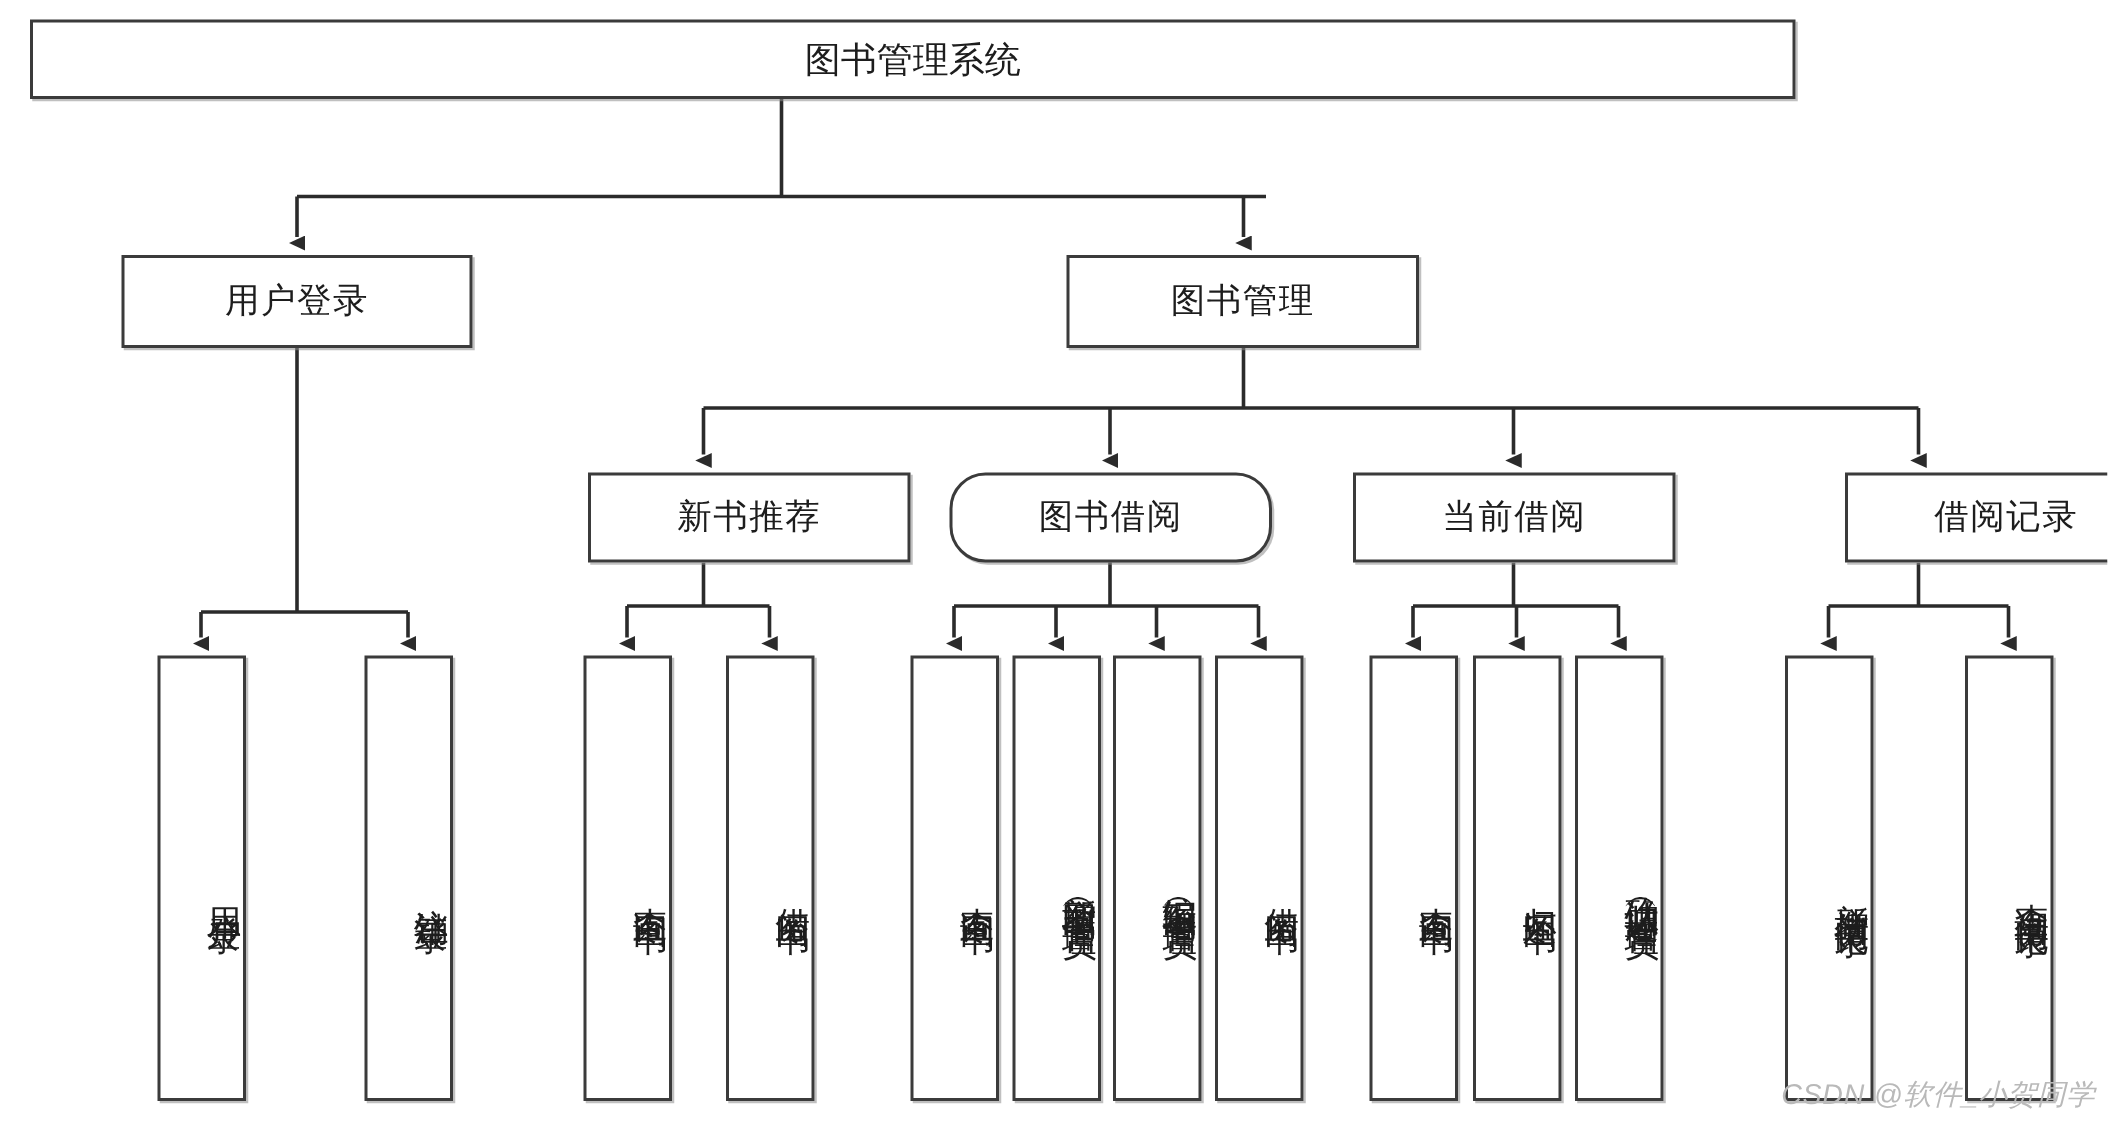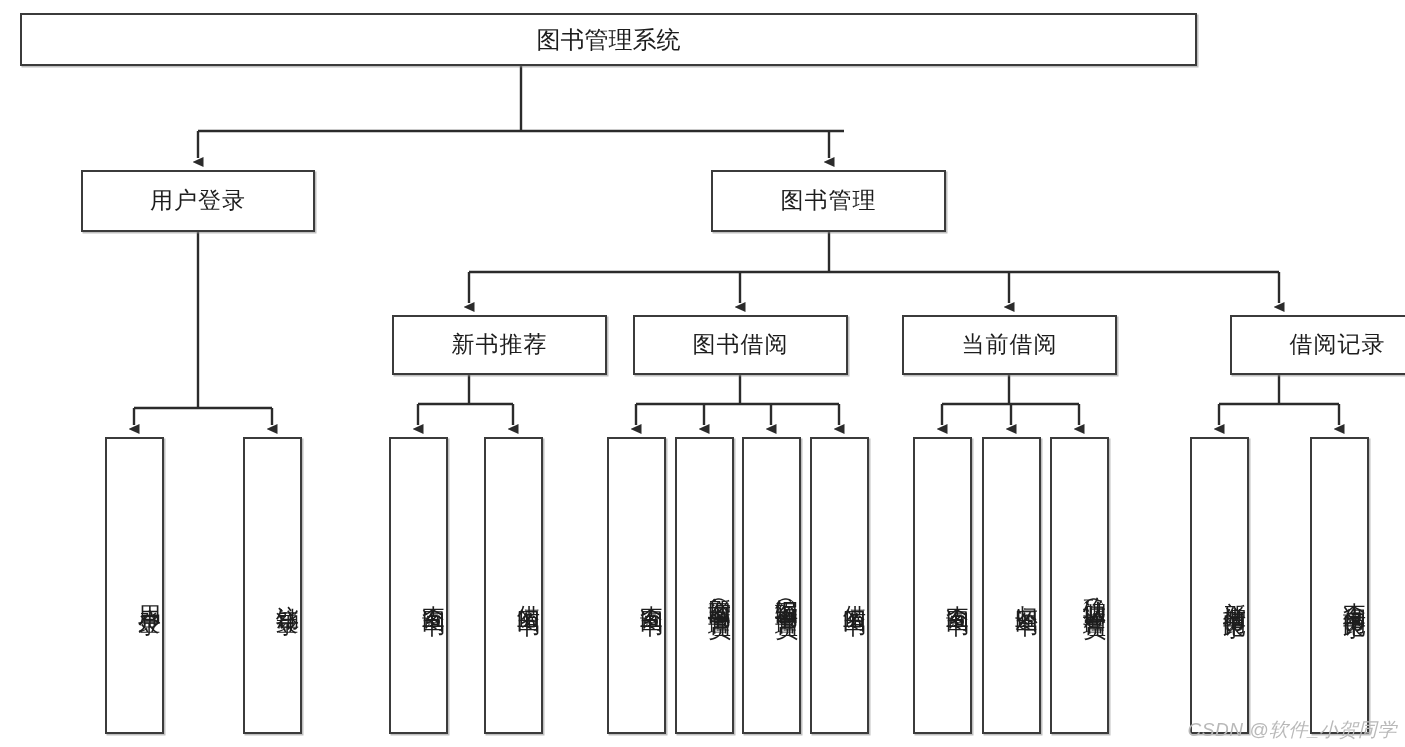--- a/index.html
+++ b/index.html
@@ -133,21 +133,21 @@
   <div class="node h" style="left:81px; top:170px; width:234px; height:62px;">
     <span>用户登录</span>
   </div>
   <div class="node h" style="left:711px; top:170px; width:235px; height:62px;">
     <span>图书管理</span>
   </div>
 
   <div class="node h" style="left:362px; top:315px; width:215px; height:60px;margin-left:30px;">
     <span>新书推荐</span>
   </div>
-  <div class="node h" style="left:633px; top:315px; width:215px; height:60px;">
+  <div class="node h" style="left:633px; top:315px; width:215px; height:60px;border-radius:24px;">
     <span>图书借阅</span>
   </div>
   <div class="node h" style="left:902px; top:315px; width:215px; height:60px;">
     <span>当前借阅</span>
   </div>
   <div class="node h" style="left:1230px; top:315px; width:215px; height:60px;">
     <span>借阅记录</span>
   </div>
 
   <div class="node leaf" style="left:105px; top:437px; width:59px; height:297px;">

